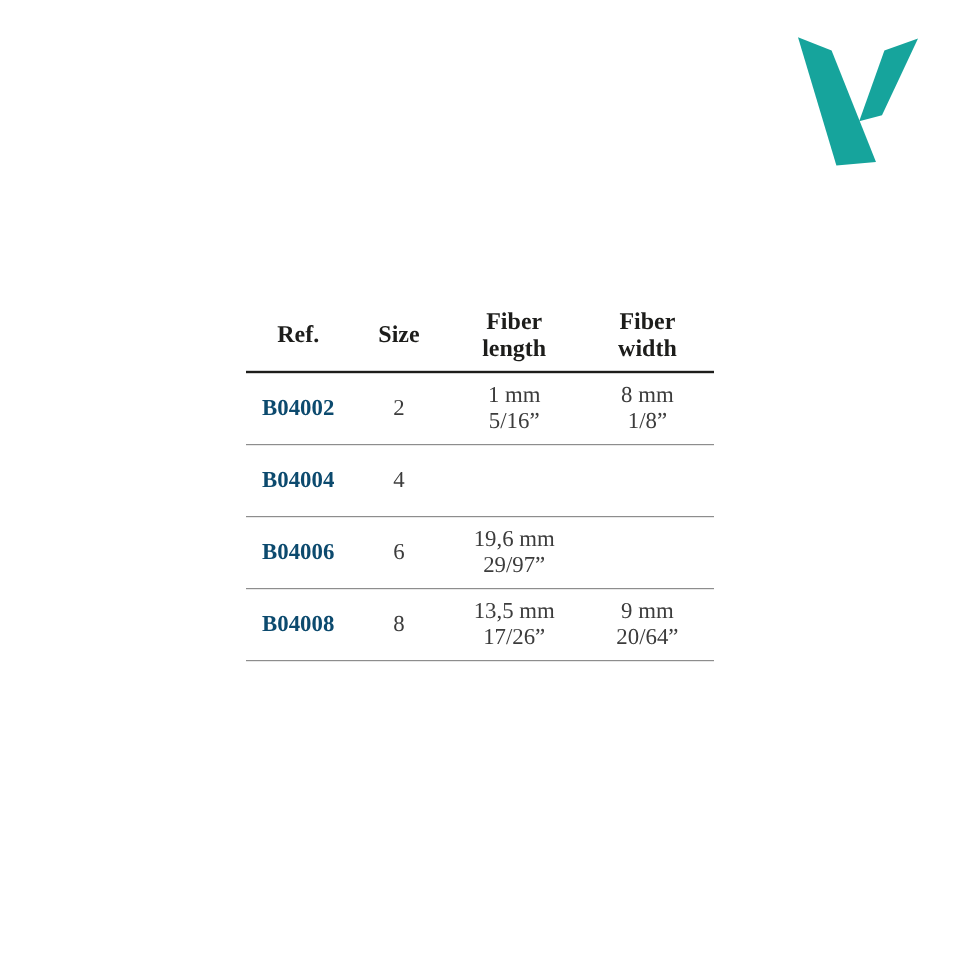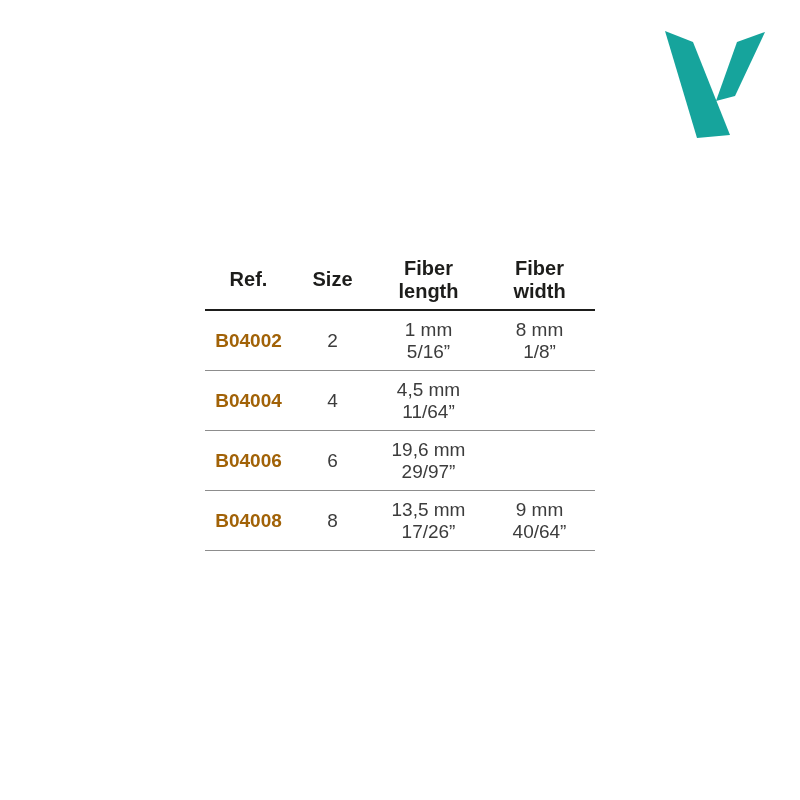--- a/index.html
+++ b/index.html
@@ -19,20 +19,21 @@
     left: 655px;
     top: 20px;
     width: 115px;
     height: 122px;
   }
   .spec-table {
     position: absolute;
     left: 205px;
     top: 250px;
     width: 390px;
+    font-family: Liberation Serif, serif;
   }
   .row {
     display: grid;
     grid-template-columns: 87px 81px 111px 111px;
     height: 59px;
     align-items: center;
     border-bottom: 1.5px solid #8d8d8d;
   }
   .row.header-row {
     border-bottom: 2.5px solid #1d1d1b;
@@ -49,21 +50,21 @@
   }
   .th {
     font-weight: bold;
     font-size: 20px;
     line-height: 23px;
     color: #1d1d1b;
   }
   .ref {
     font-weight: bold;
     font-size: 19px;
-    color: #a16207;
+    color: #0c4a6e;
   }
   .val {
     font-size: 19px;
     line-height: 22px;
     color: #3c3c3c;
   }
 </style>
 </head>
 <body>
 
@@ -96,42 +97,38 @@
     </div>
     <div class="cell val">
       <span>8 mm</span>
       <span>1/8”</span>
     </div>
   </div>
 
   <div class="row">
     <div class="cell ref">B04004</div>
     <div class="cell val">4</div>
-    <div class="cell val">
-      <span>4,5 mm</span>
-      <span>11/64”</span>
-    </div>
   </div>
 
   <div class="row">
     <div class="cell ref">B04006</div>
     <div class="cell val">6</div>
     <div class="cell val">
       <span>19,6 mm</span>
       <span>29/97”</span>
     </div>
   </div>
 
   <div class="row">
     <div class="cell ref">B04008</div>
     <div class="cell val">8</div>
     <div class="cell val">
       <span>13,5 mm</span>
       <span>17/26”</span>
     </div>
     <div class="cell val">
       <span>9 mm</span>
-      <span>40/64”</span>
+      <span>20/64”</span>
     </div>
   </div>
 
 
 </div>
 
 </body></html>

